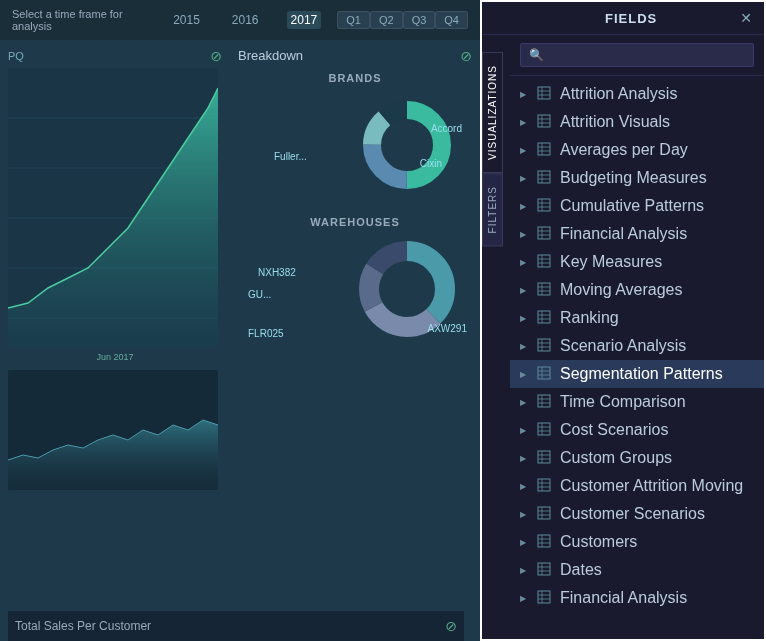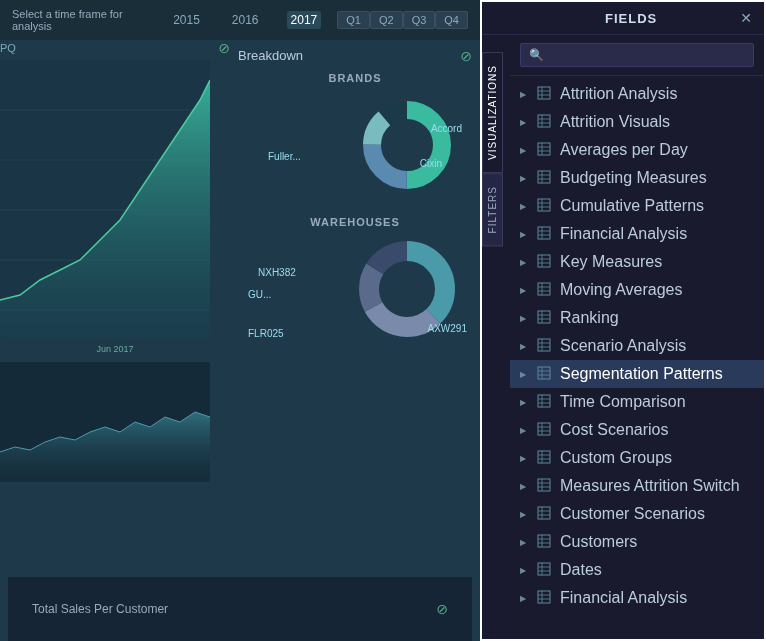--- a/index.html
+++ b/index.html
@@ -71,21 +71,21 @@
     }
 
     
     .chart-area {
       display: flex;
       height: 550px;
     }
 
     .left-charts {
       width: 230px;
-      padding: 0;
+      padding: 8px;
     }
 
     .chart-title {
       color: #7ab;
       font-size: 11px;
       margin-bottom: 4px;
       display: flex;
       justify-content: space-between;
       align-items: center;
     }
@@ -171,21 +171,21 @@
     .label-accord {
       position: absolute;
       right: 10px;
       top: 30%;
       color: #9de;
       font-size: 10px;
     }
 
     .label-fuller {
       position: absolute;
-      left: 10px;
+      left: 16px;
       top: 55%;
       color: #9de;
       font-size: 10px;
       padding-left: 20px;
     }
 
     .label-cixin {
       position: absolute;
       right: 30px;
       top: 62%;
@@ -221,28 +221,28 @@
       position: absolute;
       right: 5px;
       bottom: 10px;
       color: #9de;
       font-size: 10px;
     }
 
     .bottom-card {
       background: #162535;
       margin: 0 8px;
-      padding: 24px;
+      padding: 7px;
       display: flex;
       justify-content: space-between;
       align-items: center;
       position: absolute;
       bottom: 0;
       left: 0;
-      right: 0;
+      right: 8px;
     }
 
     .bottom-title {
       color: #9ab;
       font-size: 12px;
     }
 
     
     .right-panel {
       width: 286px;
@@ -674,21 +674,21 @@
         <span class="field-name">Custom Groups</span>
       </div>
       <div class="field-item">
         <span class="field-arrow">▶</span>
         <span class="field-icon"><svg width="14" height="14" viewBox="0 0 14 14">
             <rect x="1" y="1" width="12" height="12" fill="none" stroke="#5a8a9a" stroke-width="1"></rect>
             <line x1="1" y1="5" x2="13" y2="5" stroke="#5a8a9a" stroke-width="0.8"></line>
             <line x1="1" y1="9" x2="13" y2="9" stroke="#5a8a9a" stroke-width="0.8"></line>
             <line x1="5" y1="1" x2="5" y2="13" stroke="#5a8a9a" stroke-width="0.8"></line>
           </svg></span>
-        <span class="field-name">Measures Attrition Switch</span>
+        <span class="field-name">Customer Attrition Moving</span>
       </div>
       <div class="field-item">
         <span class="field-arrow">▶</span>
         <span class="field-icon"><svg width="14" height="14" viewBox="0 0 14 14">
             <rect x="1" y="1" width="12" height="12" fill="none" stroke="#5a8a9a" stroke-width="1"></rect>
             <line x1="1" y1="5" x2="13" y2="5" stroke="#5a8a9a" stroke-width="0.8"></line>
             <line x1="1" y1="9" x2="13" y2="9" stroke="#5a8a9a" stroke-width="0.8"></line>
             <line x1="5" y1="1" x2="5" y2="13" stroke="#5a8a9a" stroke-width="0.8"></line>
           </svg></span>
         <span class="field-name">Customer Scenarios</span>

